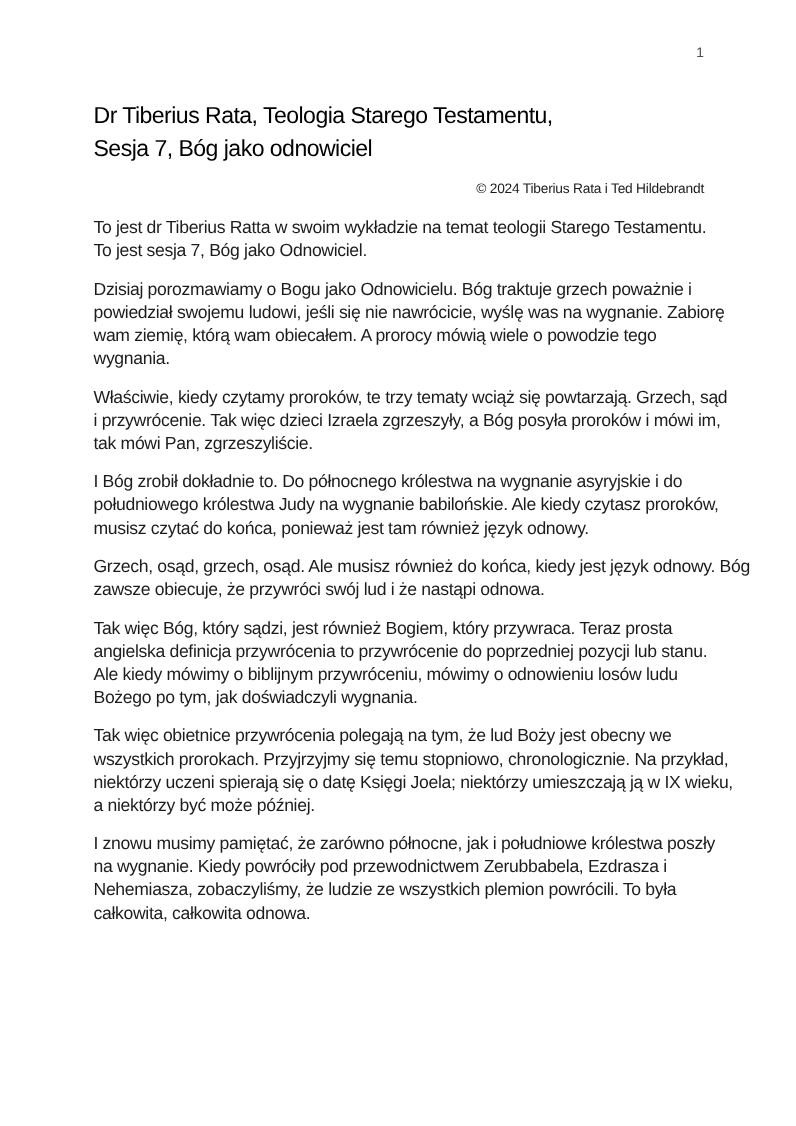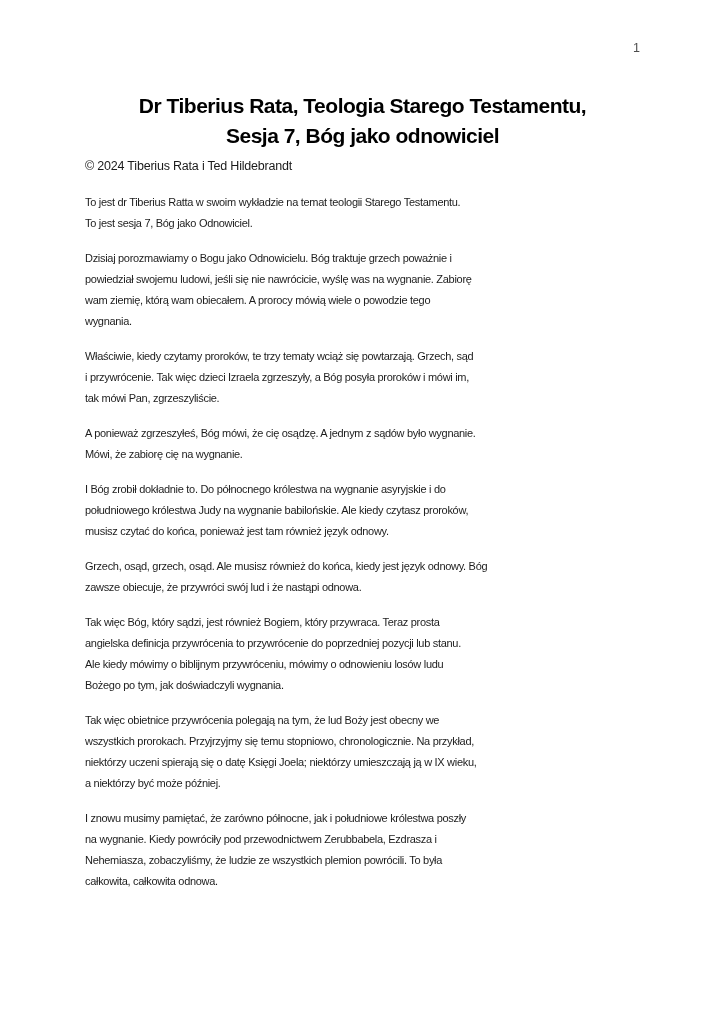--- a/index.html
+++ b/index.html
@@ -27,39 +27,39 @@
     height: 16px;
     text-align: right;
     font-size: 12.5px;
     line-height: 16px;
     color: #4d4d4d;
   }
   .doc-title {
     width: 555px;
     margin: 35px 0 0 0;
     font-size: 21px;
-    font-weight: bold;
+    font-weight: normal;
     line-height: 30px;
     letter-spacing: -0.5px;
-    text-align: center;
+    text-align: left;
     color: #000000;
     white-space: pre-line;
   }
   .copyright {
     width: 555px;
-    margin-top: 7px;
+    margin-top: 12px;
     font-size: 12.5px;
     line-height: 17px;
     letter-spacing: -0.2px;
-    text-align: left;
+    text-align: right;
     color: #1a1a1a;
   }
   .content {
     margin-top: 17px;
-    font-size: 11px;
+    font-size: 16px;
     line-height: 21px;
     letter-spacing: -0.3px;
     color: #1c1c1c;
   }
   .content p {
     margin: 0 0 14px 0;
     width: 605px;
     white-space: pre-line;
   }
 </style>
@@ -77,22 +77,20 @@
   <div class="content">
     <p>To jest dr Tiberius Ratta w swoim wykładzie na temat teologii Starego Testamentu.
 To jest sesja 7, Bóg jako Odnowiciel.</p>
     <p>Dzisiaj porozmawiamy o Bogu jako Odnowicielu. Bóg traktuje grzech poważnie i
 powiedział swojemu ludowi, jeśli się nie nawrócicie, wyślę was na wygnanie. Zabiorę
 wam ziemię, którą wam obiecałem. A prorocy mówią wiele o powodzie tego
 wygnania.</p>
     <p>Właściwie, kiedy czytamy proroków, te trzy tematy wciąż się powtarzają. Grzech, sąd
 i przywrócenie. Tak więc dzieci Izraela zgrzeszyły, a Bóg posyła proroków i mówi im,
 tak mówi Pan, zgrzeszyliście.</p>
-    <p>A ponieważ zgrzeszyłeś, Bóg mówi, że cię osądzę. A jednym z sądów było wygnanie.
-Mówi, że zabiorę cię na wygnanie.</p>
     <p>I Bóg zrobił dokładnie to. Do północnego królestwa na wygnanie asyryjskie i do
 południowego królestwa Judy na wygnanie babilońskie. Ale kiedy czytasz proroków,
 musisz czytać do końca, ponieważ jest tam również język odnowy.</p>
     <p>Grzech, osąd, grzech, osąd. Ale musisz również do końca, kiedy jest język odnowy. Bóg
 zawsze obiecuje, że przywróci swój lud i że nastąpi odnowa.</p>
     <p>Tak więc Bóg, który sądzi, jest również Bogiem, który przywraca. Teraz prosta
 angielska definicja przywrócenia to przywrócenie do poprzedniej pozycji lub stanu.
 Ale kiedy mówimy o biblijnym przywróceniu, mówimy o odnowieniu losów ludu
 Bożego po tym, jak doświadczyli wygnania.</p>
     <p>Tak więc obietnice przywrócenia polegają na tym, że lud Boży jest obecny we

